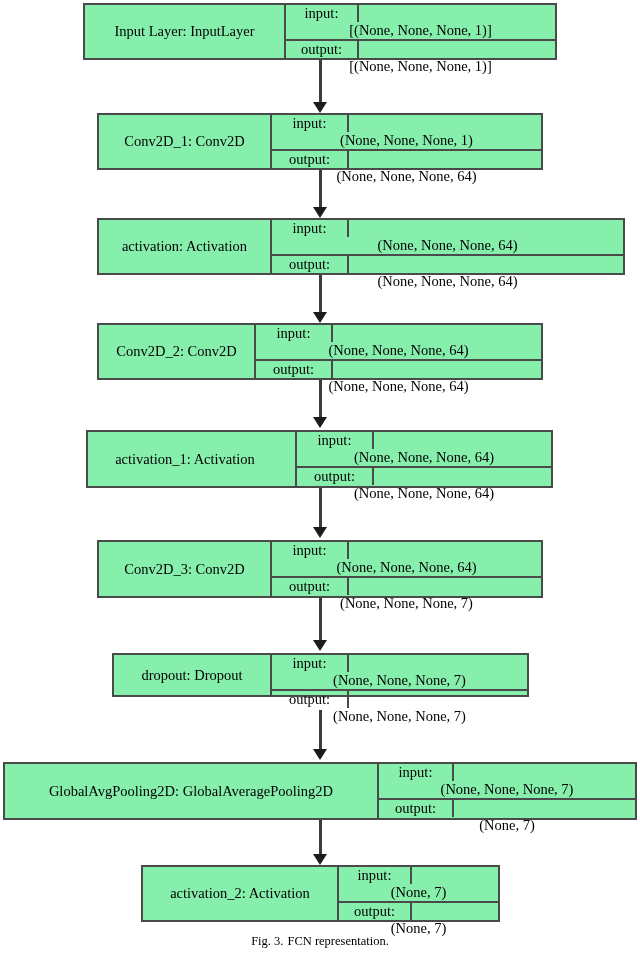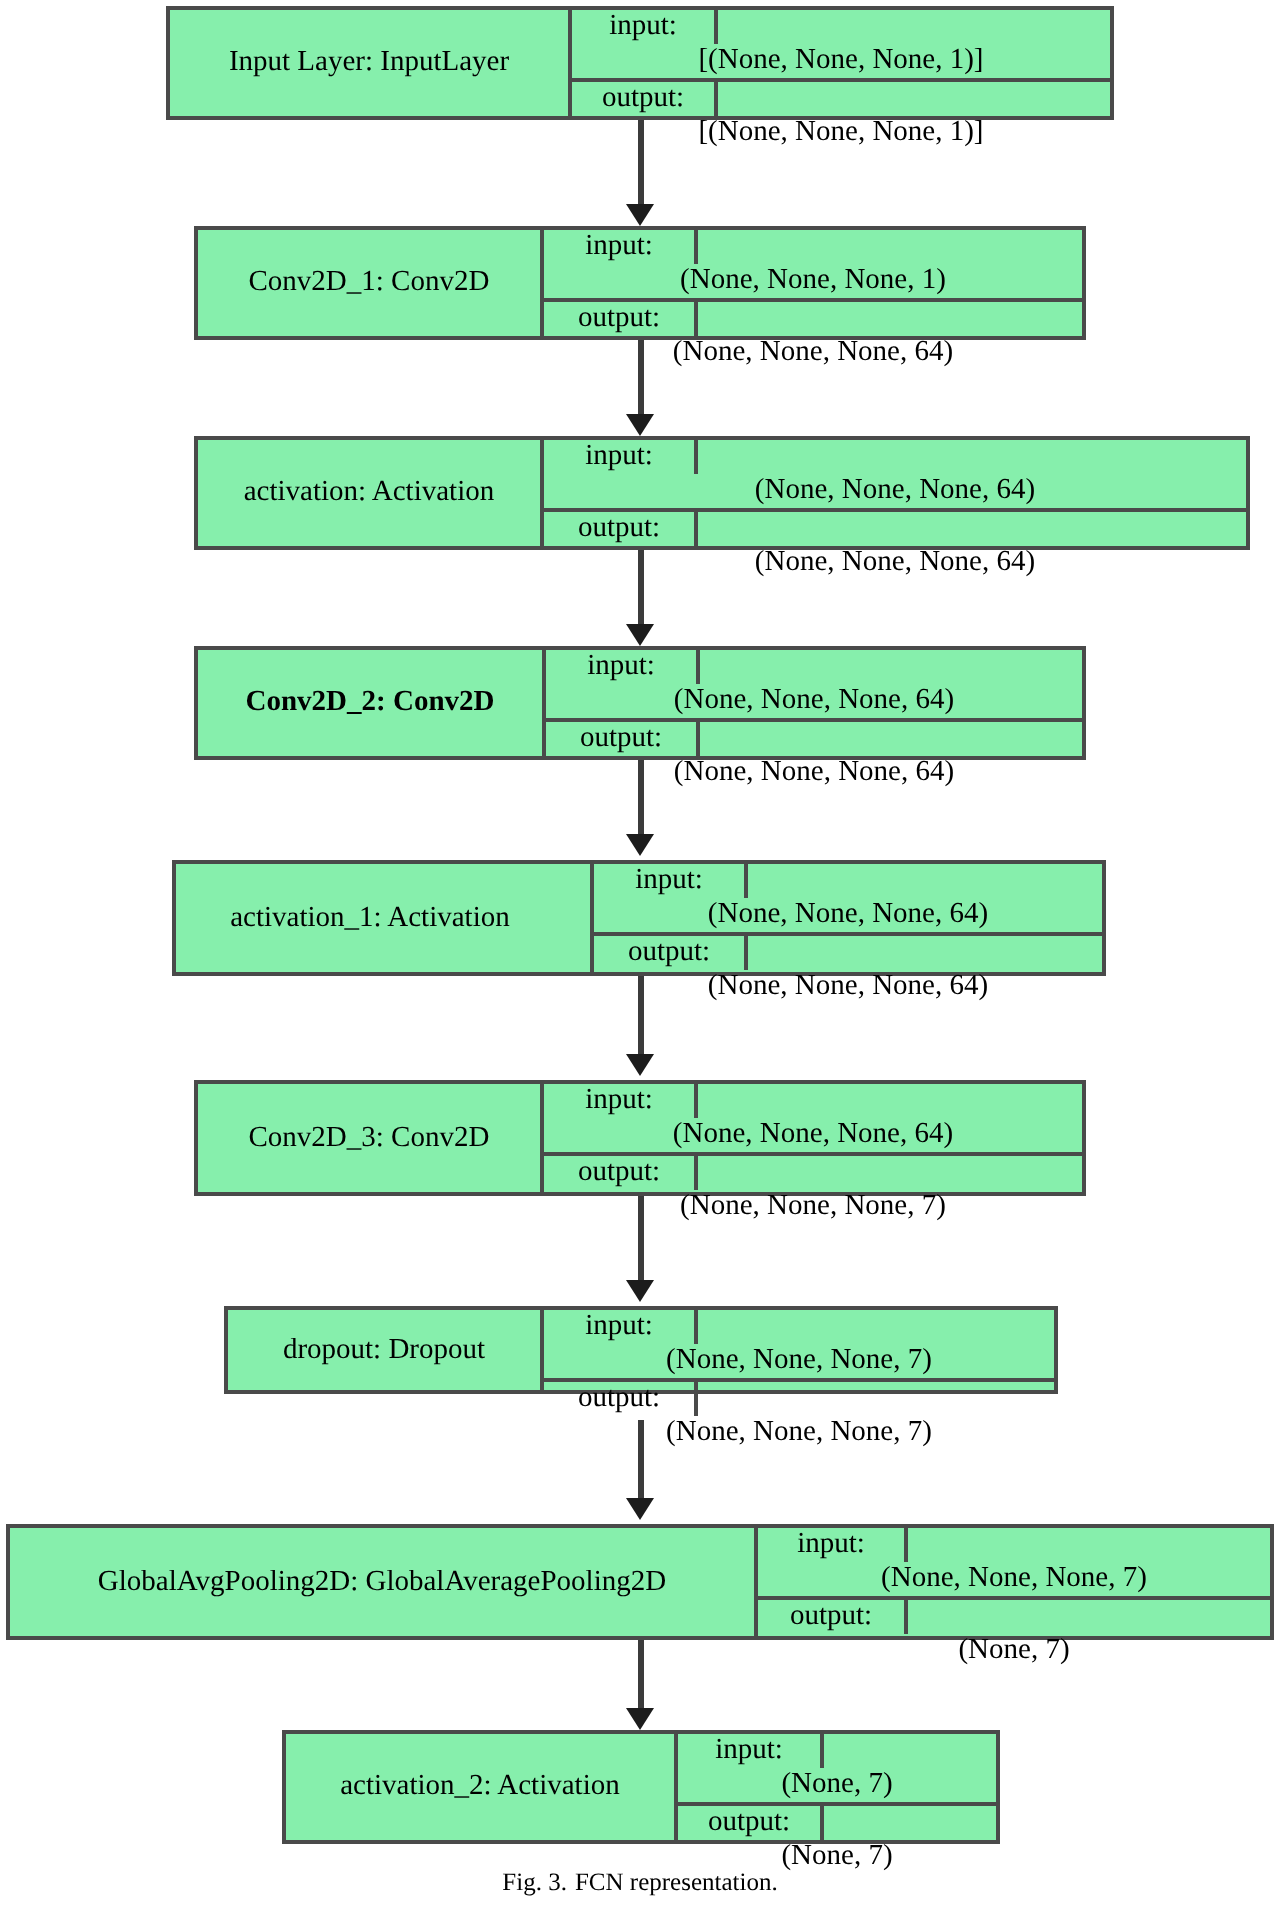--- a/index.html
+++ b/index.html
@@ -184,21 +184,21 @@
       </div>
     </div>
   </div>
 
   <div class="arrow" style="left:306px; top:275px; width:28px; height:48px;">
     <div class="arrow-line" style="height:39px;"></div>
     <div class="arrow-head"></div>
   </div>
 
   <div class="node" style="left:97px; top:323px; width:446px; height:57px;">
-    <div class="node-name" style="width:172px;font-weight:bold;">Conv2D_2: Conv2D</div>
+    <div class="node-name" style="width:155px;">Conv2D_2: Conv2D</div>
     <div class="node-io">
       <div class="io-row row-input">
         <div class="io-label" style="width:77px;">input:</div>
         <div class="io-value">(None, None, None, 64)</div>
       </div>
       <div class="io-row row-output">
         <div class="io-label" style="width:77px;">output:</div>
         <div class="io-value">(None, None, None, 64)</div>
       </div>
     </div>

